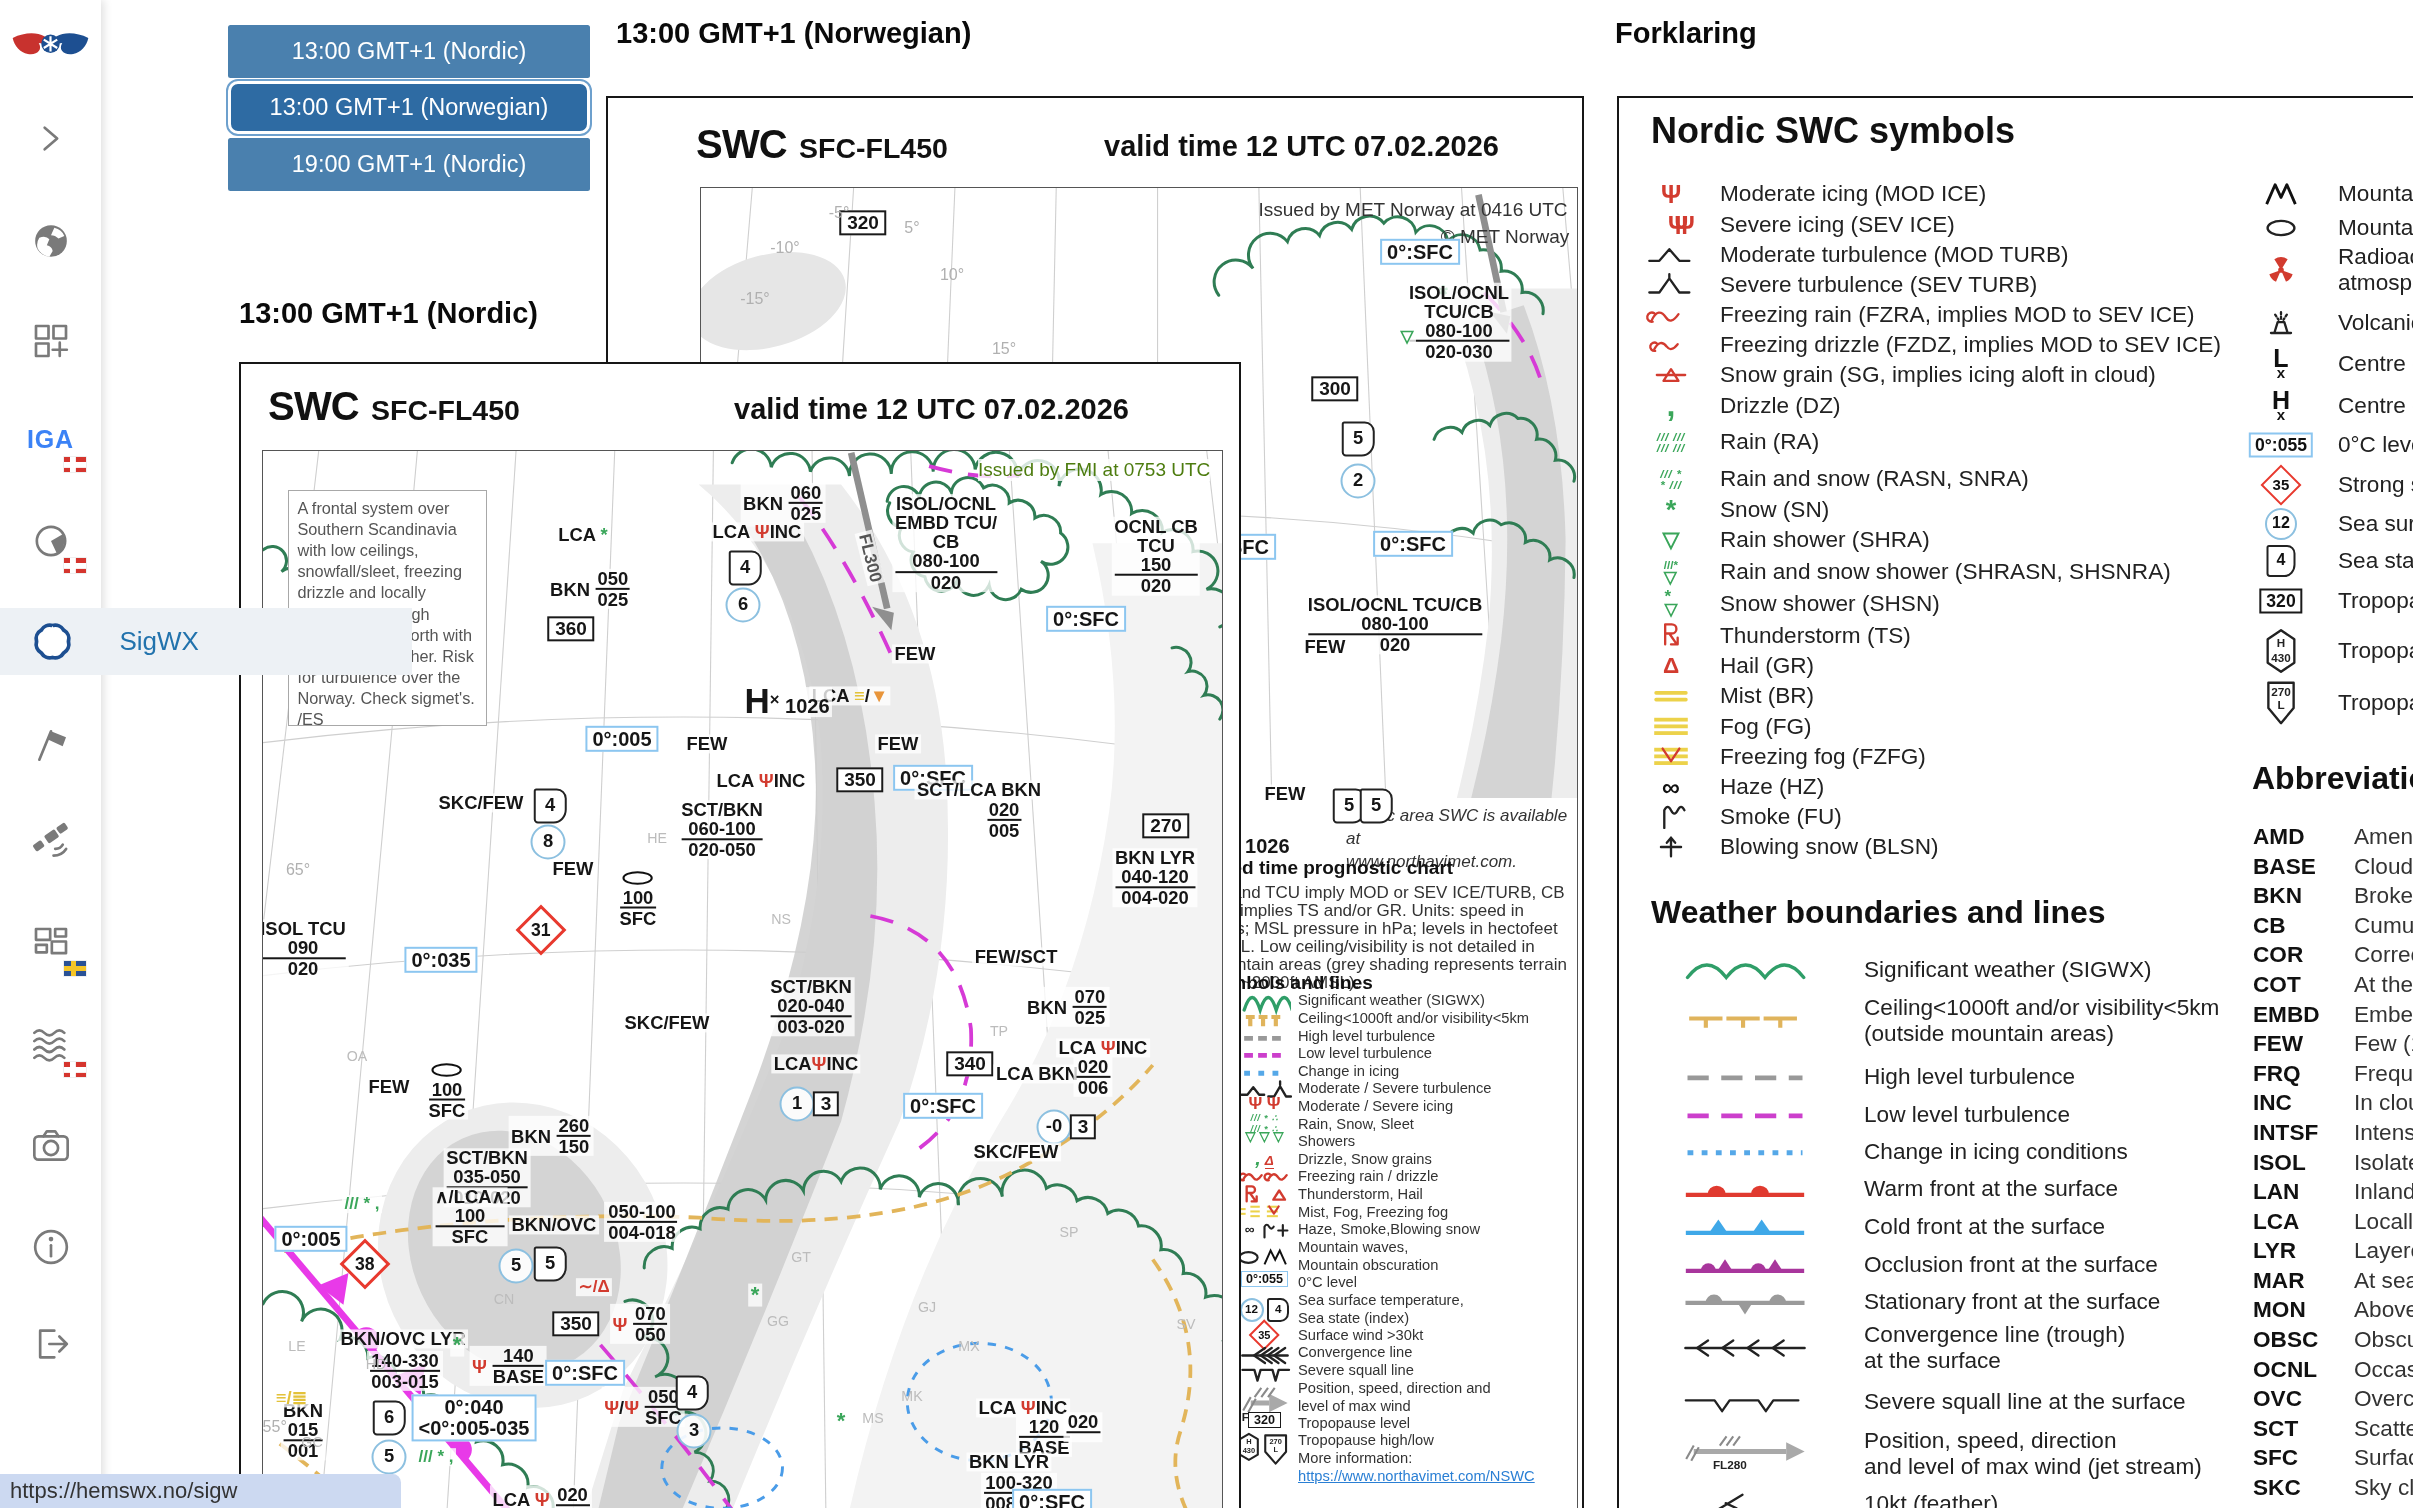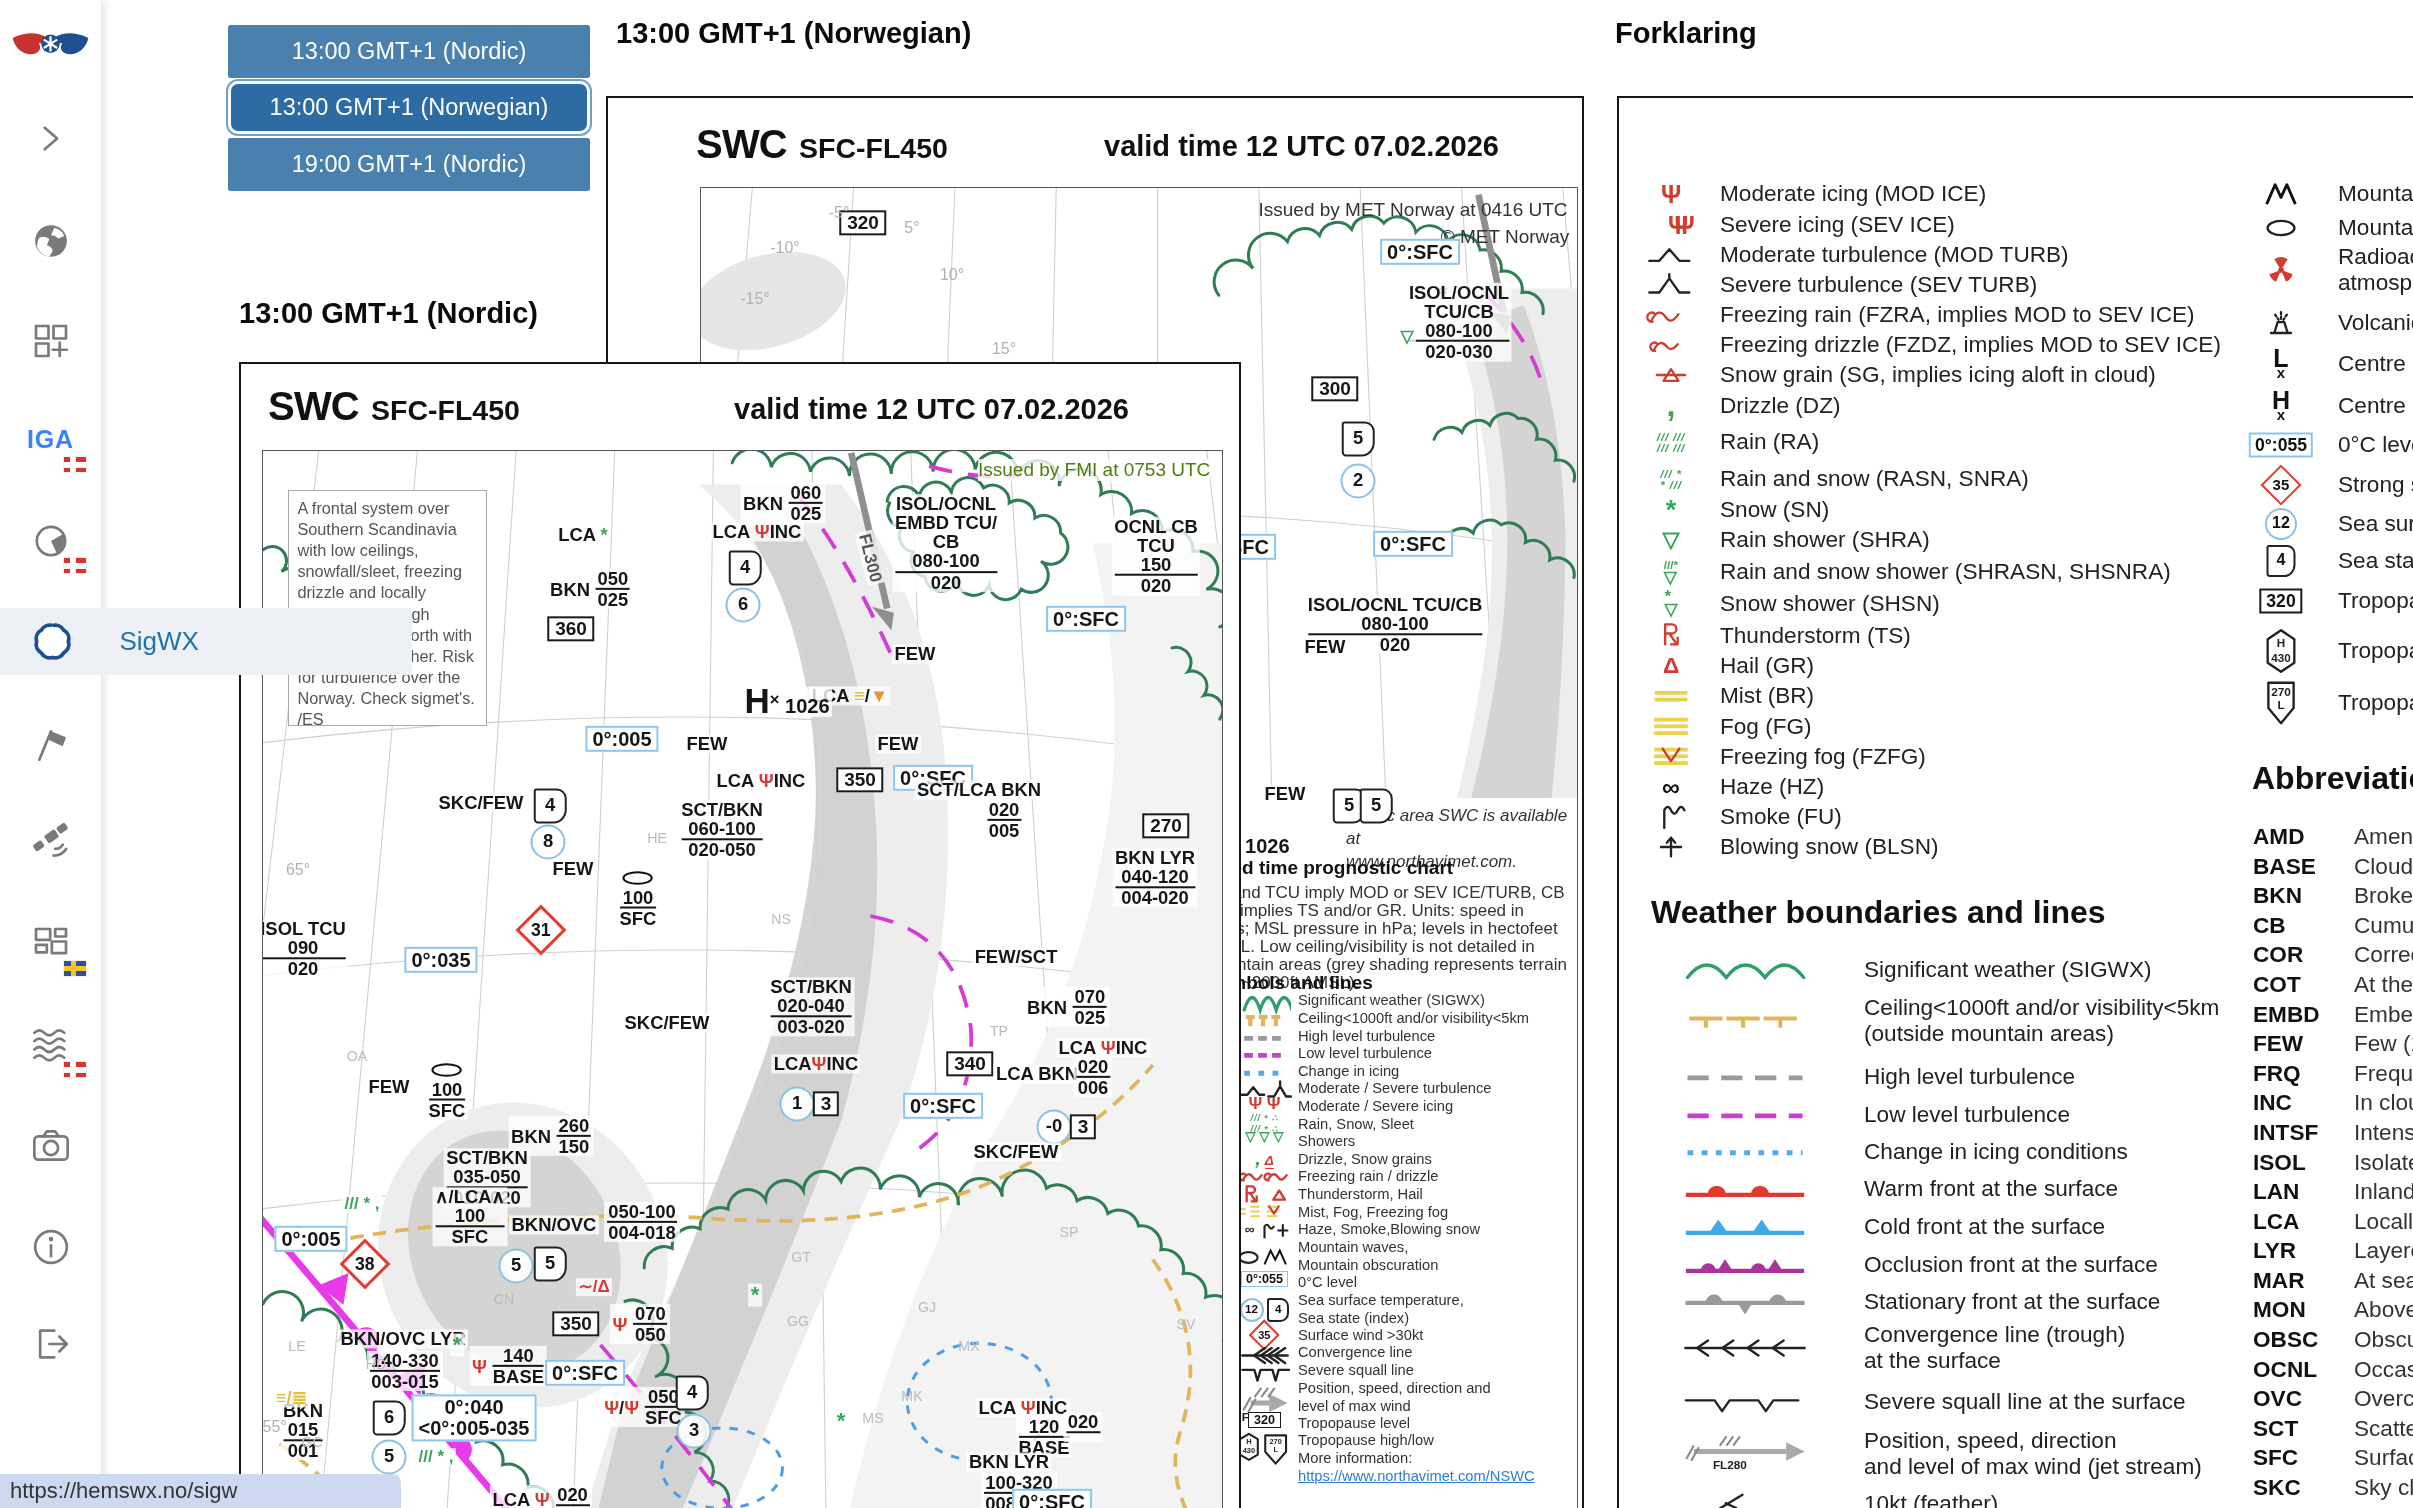--- a/index.html
+++ b/index.html
@@ -552,35 +552,36 @@
           <div class="ml text" style="left: 492px; top: 844px; font-size: 22px; color: rgb(58, 166, 90);"><i class="cG">*</i></div>
           <div class="ml text" style="left: 194px; top: 894px; font-size: 22px; color: rgb(58, 166, 90);"><i class="cG">*</i></div>
           <div class="ml text pale" style="left: 35px; top: 419px;">65°</div>
           <div class="ml text pale" style="left: 11.7px; top: 976px;">55°</div>
           <div class="ml text code" style="left: 394px; top: 387px;">HE</div>
           <div class="ml text code" style="left: 518px; top: 468px;">NS</div>
           <div class="ml text code" style="left: 736px; top: 580px;">TP</div>
           <div class="ml text code" style="left: 94px; top: 605px;">OA</div>
           <div class="ml text code" style="left: 241px; top: 848px;">CN</div>
           <div class="ml text code" style="left: 538px; top: 806px;">GT</div>
-          <div class="ml text code" style="left: 535px; top: 870px;">GG</div>
+          <div class="ml text code" style="left: 515px; top: 870px;">GG</div>
           <div class="ml text code" style="left: 664px; top: 856px;">GJ</div>
           <div class="ml text code" style="left: 706px; top: 895px;">MX</div>
           <div class="ml text code" style="left: 649px; top: 945px;">MK</div>
           <div class="ml text code" style="left: 610px; top: 967px;">MS</div>
           <div class="ml text code" style="left: 806px; top: 781px;">SP</div>
           <div class="ml text code" style="left: 923px; top: 873px;">SV</div>
           <div class="ml text code" style="left: 34px; top: 895px;">LE</div>
           <div class="ml text code" style="left: 113px; top: 913px;">HD</div>
           <div class="ml text code" style="left: 49px; top: 991px;">GC</div>
         </div>
     </section>
 
     <h1 id="legend-heading" class="ph" style="left:1615px;top:17px">Forklaring</h1>
     <section id="legend-box">
+      <h2 id="legend-title">Nordic SWC symbols</h2>
       <div id="legend-left">
           <span class="lrow-ic" style="left:52px;top:96px">
             <span class="sym" style="color:#d23b2f;font-size:25px">Ψ</span>
           </span>
        <span class="lrow-lab" style="left:101px;top:96px">Moderate icing (MOD ICE)</span>
           <span class="lrow-ic" style="left:52px;top:127px">
             <span class="sym" style="color:#d23b2f;font-size:25px;letter-spacing:-0.55em">ΨΨ&nbsp;</span>
           </span>
        <span class="lrow-lab" style="left:101px;top:127px">Severe icing (SEV ICE)</span>
           <span class="lrow-ic" style="left:52px;top:157px">

